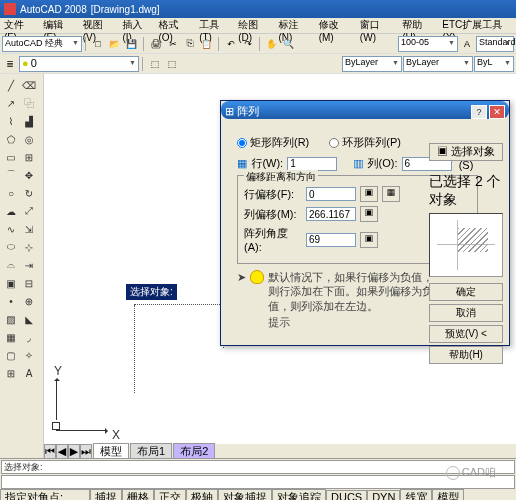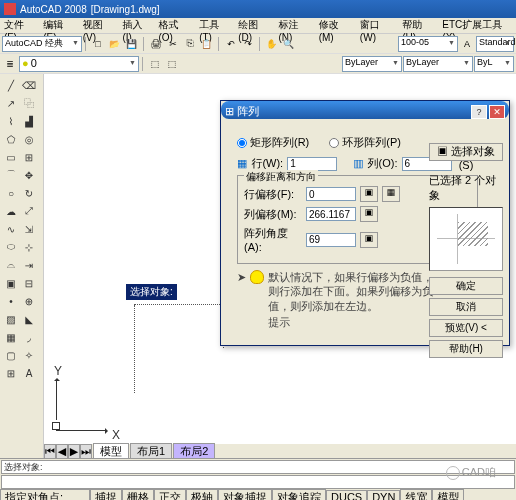--- a/index.html
+++ b/index.html
@@ -235,21 +235,21 @@
       <span>➤</span>
       <div class="bulb"></div>
       <div>
         <div>默认情况下，如果行偏移为负值，则行添加在下面。如果列偏移为负值，则列添加在左边。</div>
         <div style="margin-top:2px">提示</div>
       </div>
     </div>
 
     <div class="right-col">
       <button class="dlg-btn" style="width:74px"><span>▣ </span><span>选择对象(S)</span></button>
-      <div style="font-size:11px;margin-top:2px">已选择 2 个对象</div>
+      <div style="font-size:14px;margin-top:2px">已选择 2 个对象</div>
       <div class="preview">
           <div class="stair"></div>
         </div>
       <button class="dlg-btn" style="width:74px;margin-bottom:3px">确定</button>
       <button class="dlg-btn" style="width:74px;margin-bottom:3px">取消</button>
       <button class="dlg-btn" style="width:74px;margin-bottom:3px">预览(V) &lt;</button>
       <button class="dlg-btn" style="width:74px">帮助(H)</button>
     </div>
   </div>
 </div>

